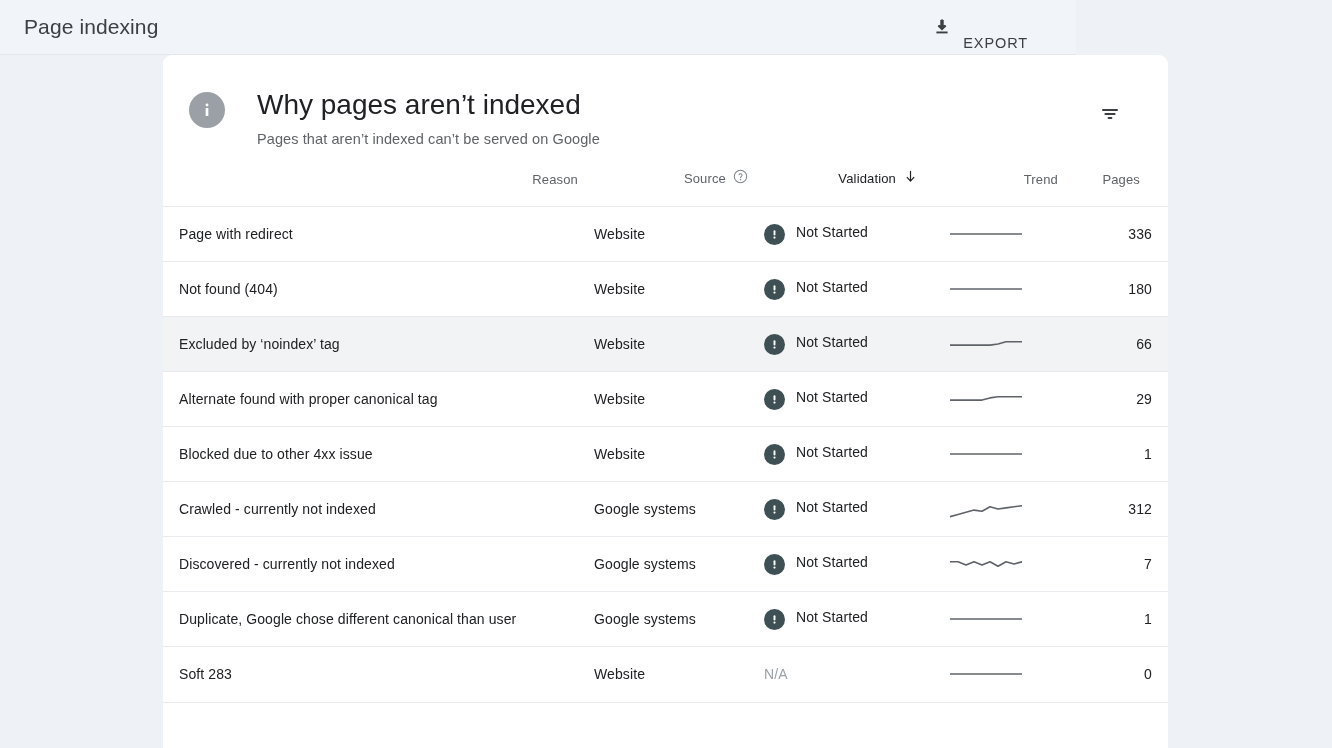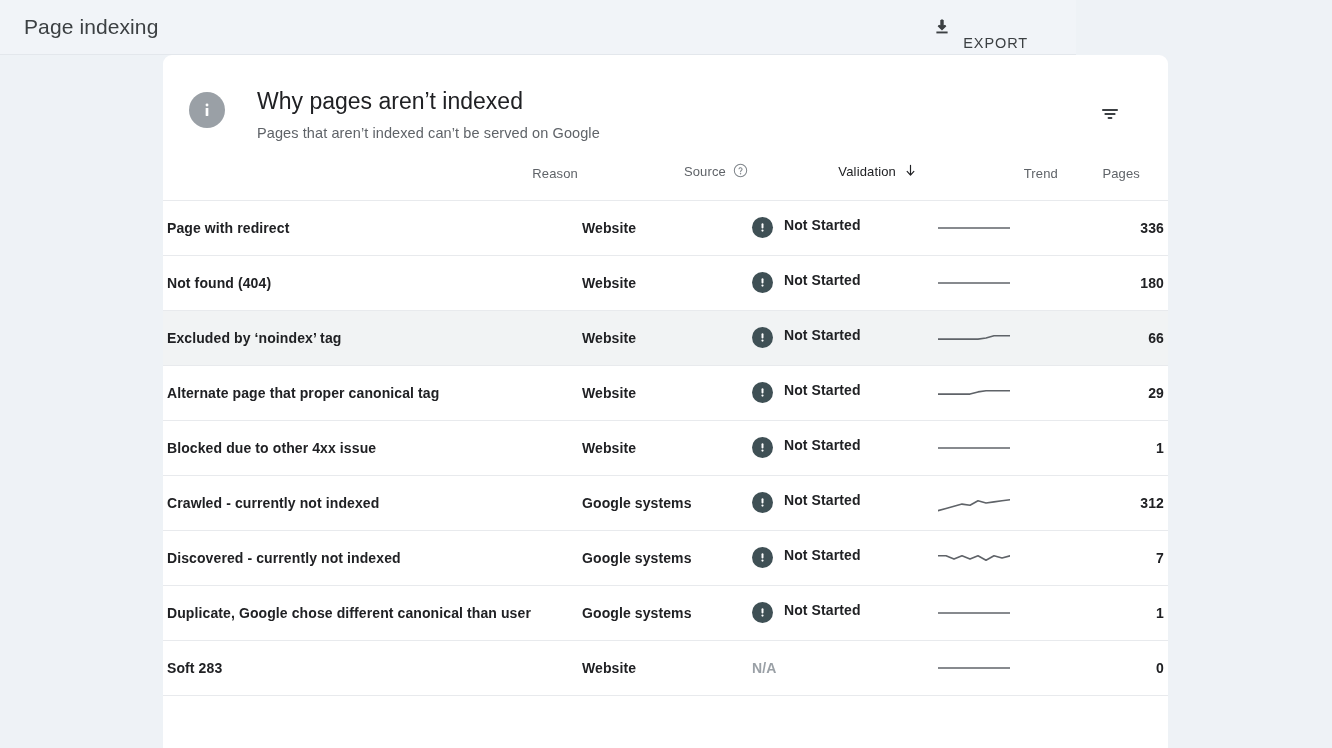--- a/index.html
+++ b/index.html
@@ -105,21 +105,21 @@
   }
 
   .info-badge svg { display: block; }
 
   .header-text {
     margin-left: 32px;
     flex: 1 1 auto;
   }
 
   .card-title {
-    font-size: 23px;
+    font-size: 28px;
     font-weight: 400;
     color: #202124;
     line-height: 1.25;
     letter-spacing: 0px;
   }
 
   .card-subtitle {
     margin-top: 9px;
     font-size: 14.5px;
     font-weight: 400;
@@ -179,23 +179,23 @@
 
   .table tbody tr {
     border-top: 1px solid #e8eaed;
     height: 55px;
   }
 
   .table tbody tr.row-hover { background: #f1f3f4; }
 
   .table tbody td {
     font-size: 14px;
-    font-weight: 700;
+    font-weight: 400;
     color: #202124;
-    padding: 4px;
+    padding: 16px;
     vertical-align: middle;
     letter-spacing: 0.1px;
   }
 
   td.td-reason { padding-left: 25px; color: #202124; }
   td.td-source { color: #3c4043; }
 
   td.td-validation .valcell {
     display: flex;
     align-items: flex-start;
@@ -383,21 +383,21 @@
               </div>
             </td>
             <td class="td-trend">
               <svg class="spark" width="72" height="22" viewBox="0 0 72 22">
                 <polyline points="0.0,12.1 8.0,12.1 16.0,12.1 24.0,12.1 32.0,12.1 40.0,12.1 48.0,11.0 56.0,8.8 64.0,8.8 72.0,8.8" fill="none" stroke="#5f6368" stroke-width="1.6" stroke-linejoin="round" stroke-linecap="round"></polyline>
               </svg>
             </td>
             <td class="td-pages">66</td>
           </tr>
           <tr>
-            <td class="td-reason">Alternate page that proper canonical tag</td>
+            <td class="td-reason">Alternate found with proper canonical tag</td>
             <td class="td-source">Website</td>
             <td class="td-validation">
               <div class="valcell">
                 <span class="status-dot">
                   <svg width="13" height="13" viewBox="0 0 14 14" aria-hidden="true">
                     <rect x="5.95" y="2.4" width="2.1" height="5.6" rx="1.0" fill="#ffffff"></rect>
                     <circle cx="7" cy="10.3" r="1.18" fill="#ffffff"></circle>
                   </svg>
                 </span>
                 <span class="status-text">Not Started</span>

